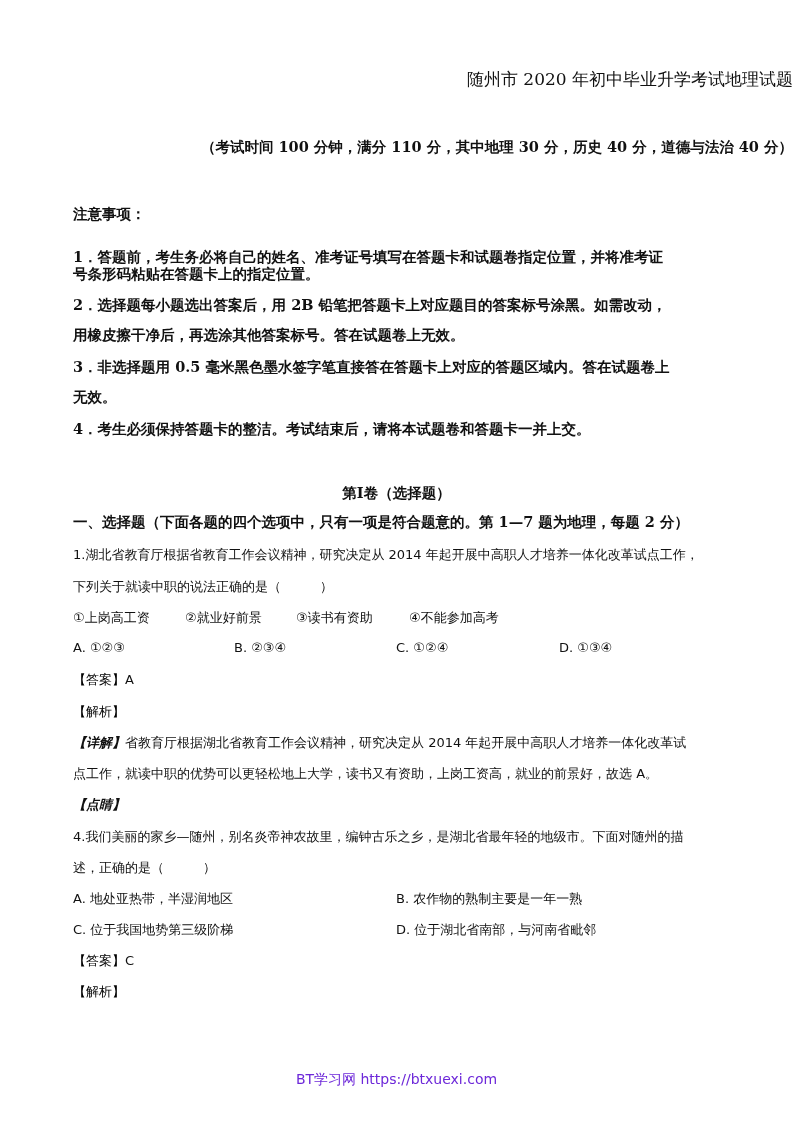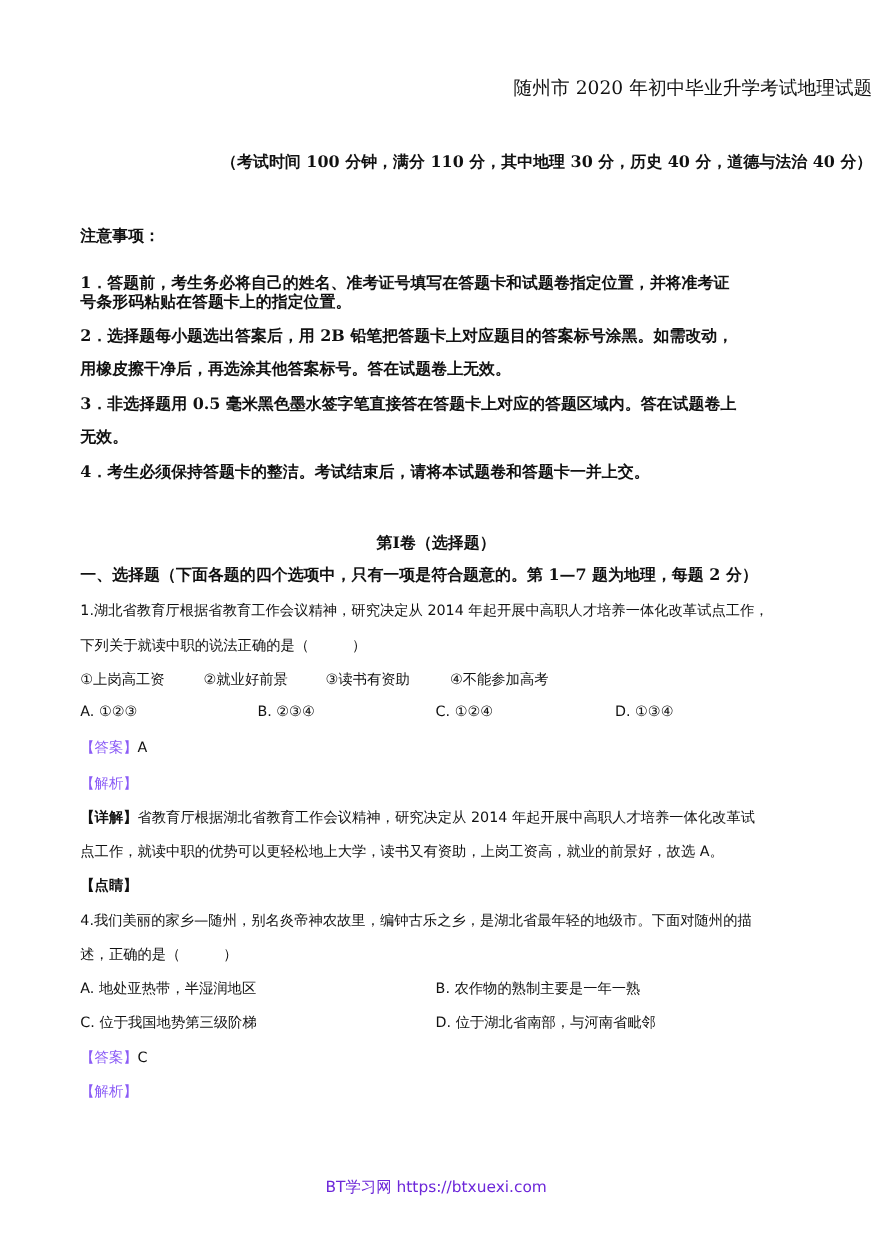--- a/index.html
+++ b/index.html
@@ -5,22 +5,22 @@
   html, body { margin: 0; padding: 0; background: #ffffff; }
   body { width: 793px; height: 1122px; position: relative; overflow: hidden; color: #111; }
   .serif { font-family: "DejaVu Serif", "Liberation Serif", serif; }
   .sans { font-family: "DejaVu Sans", "Liberation Sans", sans-serif; }
   .abs { position: absolute; white-space: nowrap; }
   .title { left: 0; width: 793px; text-align: right; top: 68px; font-size: 17px; font-weight: normal; }
   .subtitle { left: 0; width: 793px; text-align: right; top: 138px; font-size: 14.5px; font-weight: bold; }
   .bold-line { left: 73px; font-size: 14.5px; font-weight: bold; }
   .section-title { left: 0; width: 793px; text-align: center; top: 484px; font-size: 14.5px; font-weight: bold; }
   .q-line { left: 73px; font-size: 13px; }
-  .label { color: #8b5cf6; }
-  .label-bold { color: #111; font-weight: bold; }
+  .label { color: #000000; }
+  .label-bold { color: #111; font-weight: bold; font-style: italic; }
   .footer { left: 0; width: 793px; text-align: center; top: 1071px; font-size: 14px; color: #6d28d9; }
 </style>
 </head>
 <body>
 
 <div>
 
   <div class="abs title serif">随州市 2020 年初中毕业升学考试地理试题</div>
   <div class="abs subtitle serif">（考试时间 100 分钟，满分 110 分，其中地理 30 分，历史 40 分，道德与法治 40 分）</div>
 

